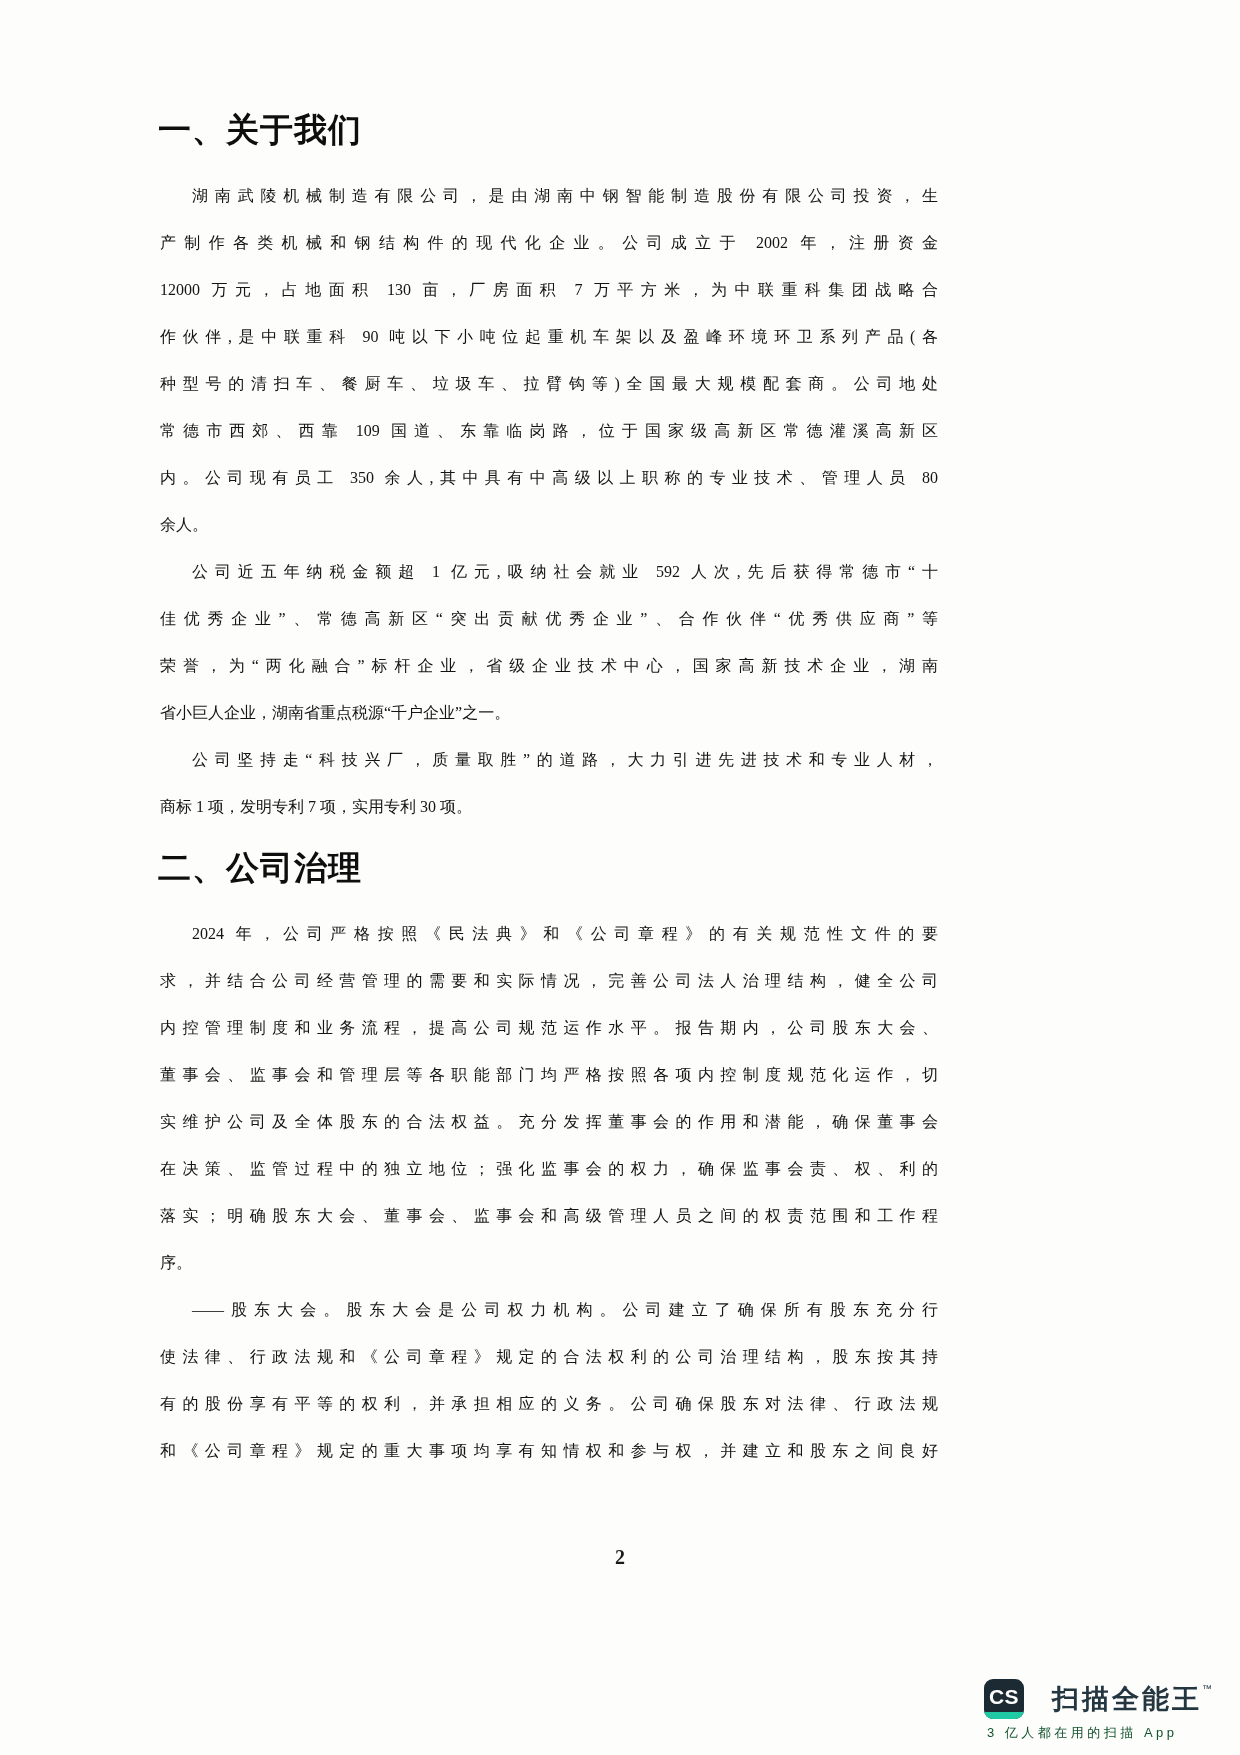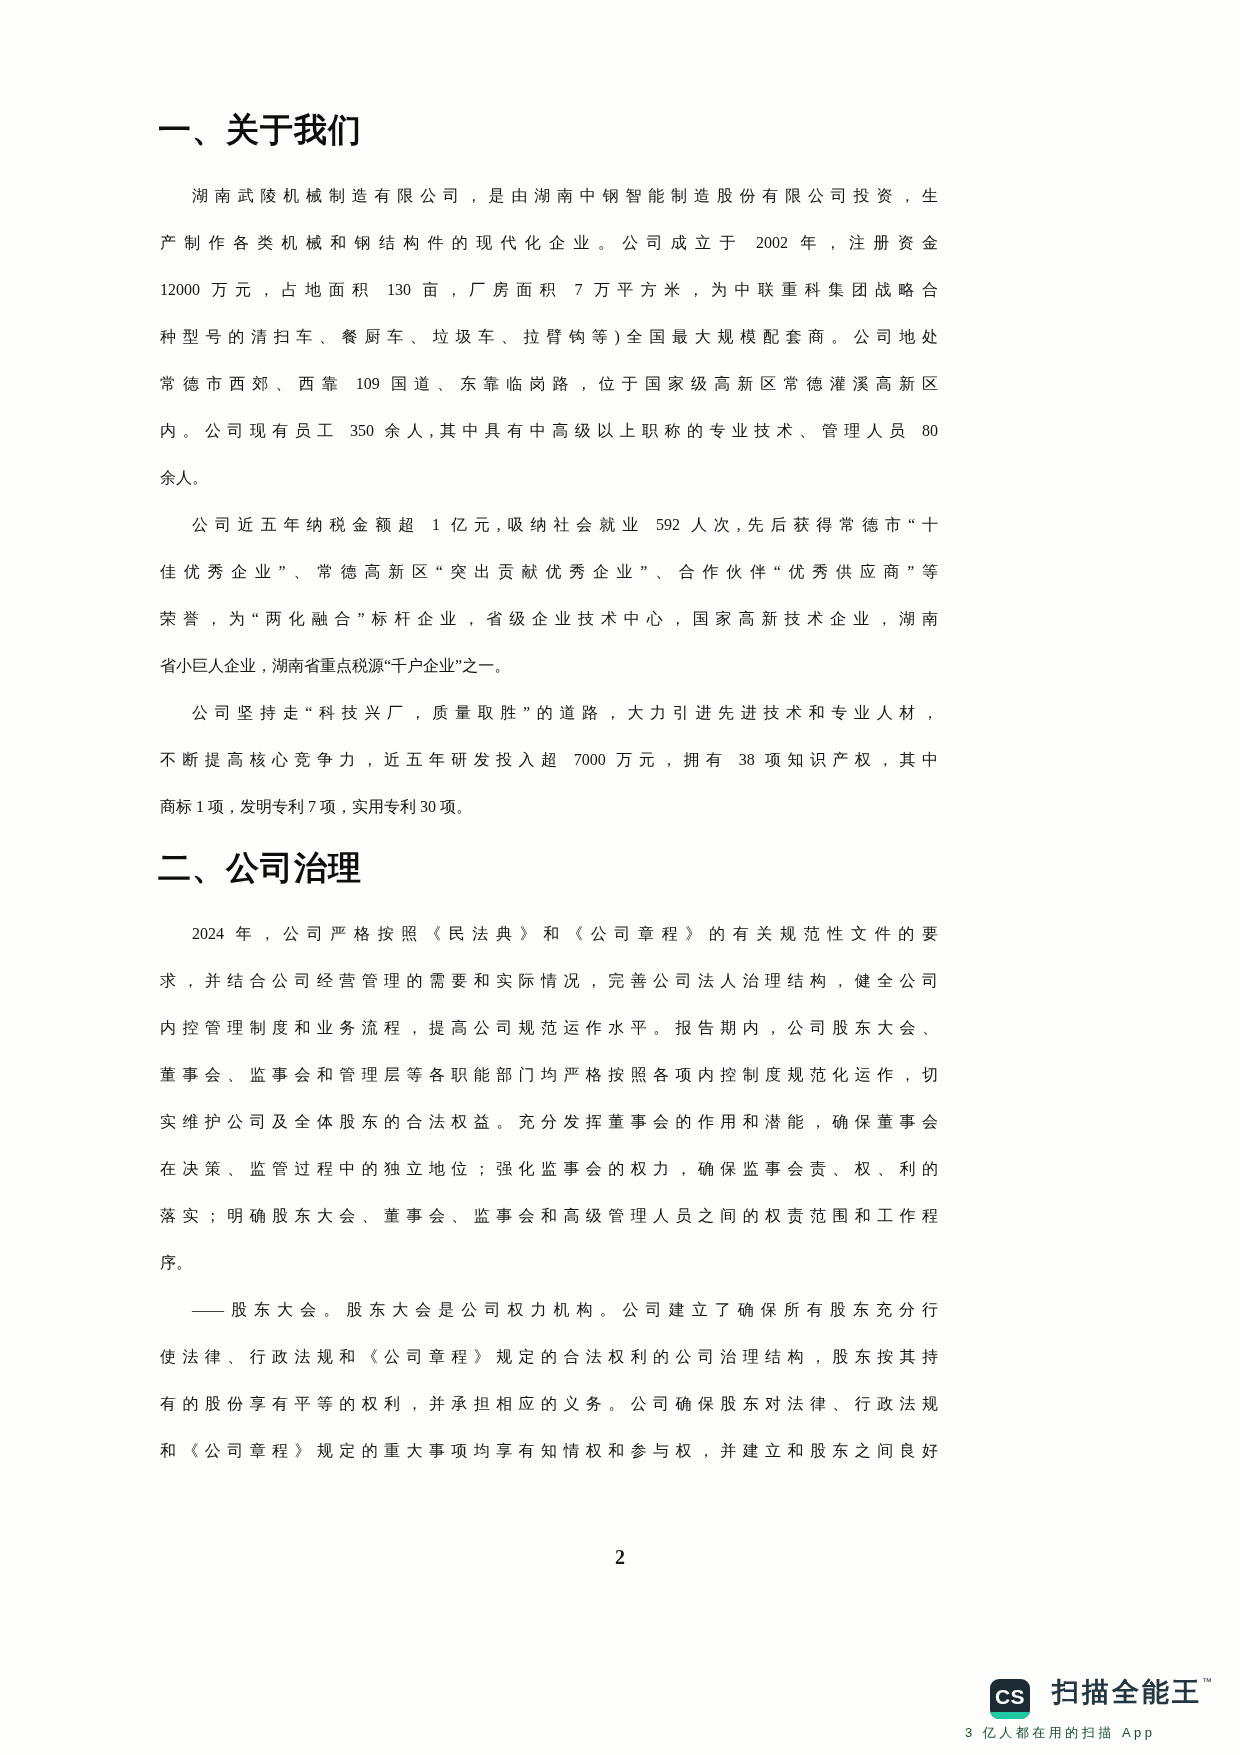--- a/index.html
+++ b/index.html
@@ -58,22 +58,22 @@
   
   .watermark{
     position:absolute;
     right:28px;bottom:16px;
     display:flex;
     flex-direction:column;
     align-items:flex-start;
   }
   .wm-row{
     display:flex;
-    gap:22px;
-    margin-left:28px;
+    align-items:center;
+    gap:28px;
   }
   .wm-badge{
     width:40px;height:40px;
     border-radius:9px;
     position:relative;
     overflow:hidden;
     display:flex;
     align-items:center;
     justify-content:center;
     font-family:"Liberation Sans","DejaVu Sans",sans-serif;
@@ -122,34 +122,34 @@
 <body>
 
 <div class="page">
 
   <main class="doc" id="doc-root">
       <h2 class="sec-heading first">一、关于我们</h2>
       <div class="para">
         <div class="line indent">湖南武陵机械制造有限公司，是由湖南中钢智能制造股份有限公司投资，生</div>
         <div class="line">产制作各类机械和钢结构件的现代化企业。公司成立于 2002 年，注册资金</div>
         <div class="line">12000 万元，占地面积 130 亩，厂房面积 7 万平方米，为中联重科集团战略合</div>
+        <div class="line">作伙伴,是中联重科 90 吨以下小吨位起重机车架以及盈峰环境环卫系列产品(各</div>
         <div class="line">种型号的清扫车、餐厨车、垃圾车、拉臂钩等)全国最大规模配套商。公司地处</div>
         <div class="line">常德市西郊、西靠 109 国道、东靠临岗路，位于国家级高新区常德灌溪高新区</div>
         <div class="line">内。公司现有员工 350 余人,其中具有中高级以上职称的专业技术、管理人员 80</div>
         <div class="line last">余人。</div>
       </div>
       <div class="para">
         <div class="line indent">公司近五年纳税金额超 1 亿元,吸纳社会就业 592 人次,先后获得常德市“十</div>
         <div class="line">佳优秀企业”、常德高新区“突出贡献优秀企业”、合作伙伴“优秀供应商”等</div>
         <div class="line">荣誉，为“两化融合”标杆企业，省级企业技术中心，国家高新技术企业，湖南</div>
         <div class="line last">省小巨人企业，湖南省重点税源“千户企业”之一。</div>
       </div>
       <div class="para">
         <div class="line indent">公司坚持走“科技兴厂，质量取胜”的道路，大力引进先进技术和专业人材，</div>
-        <div class="line">不断提高核心竞争力，近五年研发投入超 7000 万元，拥有 38 项知识产权，其中</div>
         <div class="line last">商标 1 项，发明专利 7 项，实用专利 30 项。</div>
       </div>
       <h2 class="sec-heading">二、公司治理</h2>
       <div class="para">
         <div class="line indent">2024 年，公司严格按照《民法典》和《公司章程》的有关规范性文件的要</div>
         <div class="line">求，并结合公司经营管理的需要和实际情况，完善公司法人治理结构，健全公司</div>
         <div class="line">内控管理制度和业务流程，提高公司规范运作水平。报告期内，公司股东大会、</div>
         <div class="line">董事会、监事会和管理层等各职能部门均严格按照各项内控制度规范化运作，切</div>
         <div class="line">实维护公司及全体股东的合法权益。充分发挥董事会的作用和潜能，确保董事会</div>
         <div class="line">在决策、监管过程中的独立地位；强化监事会的权力，确保监事会责、权、利的</div>

